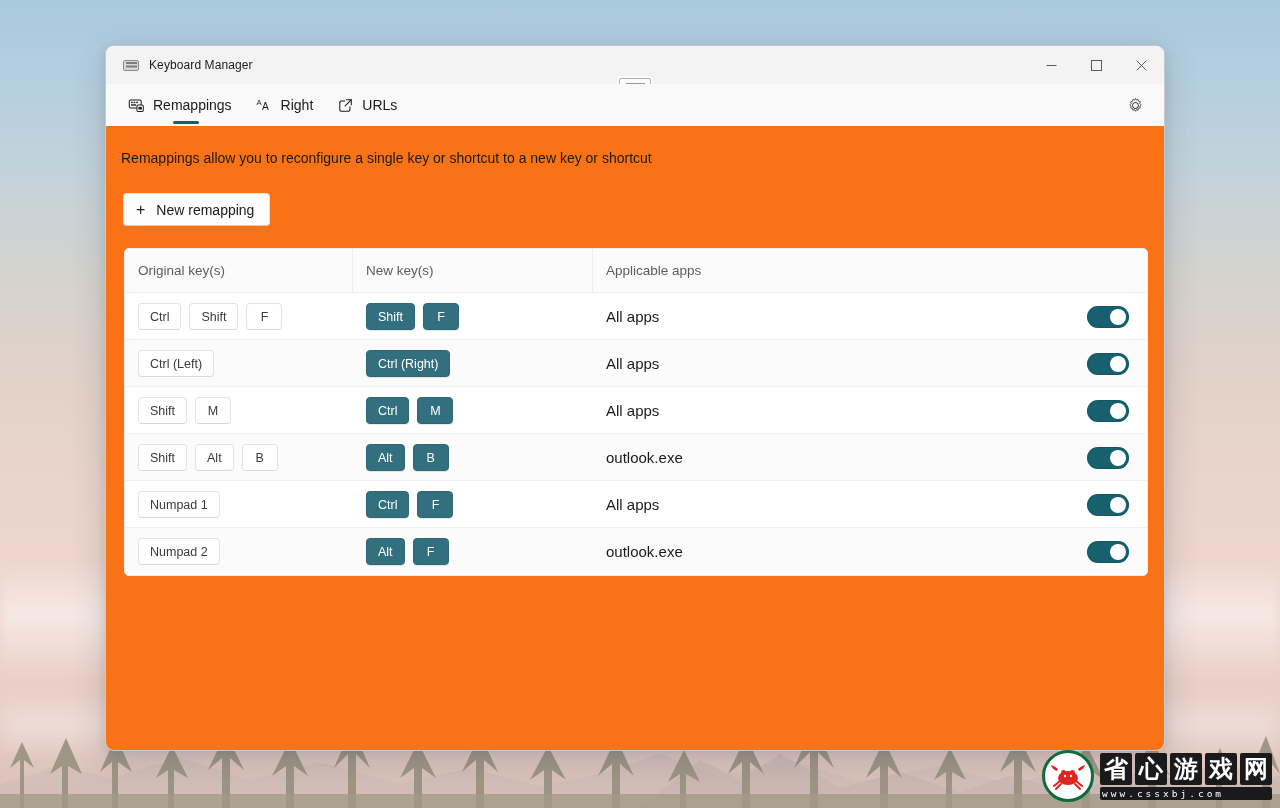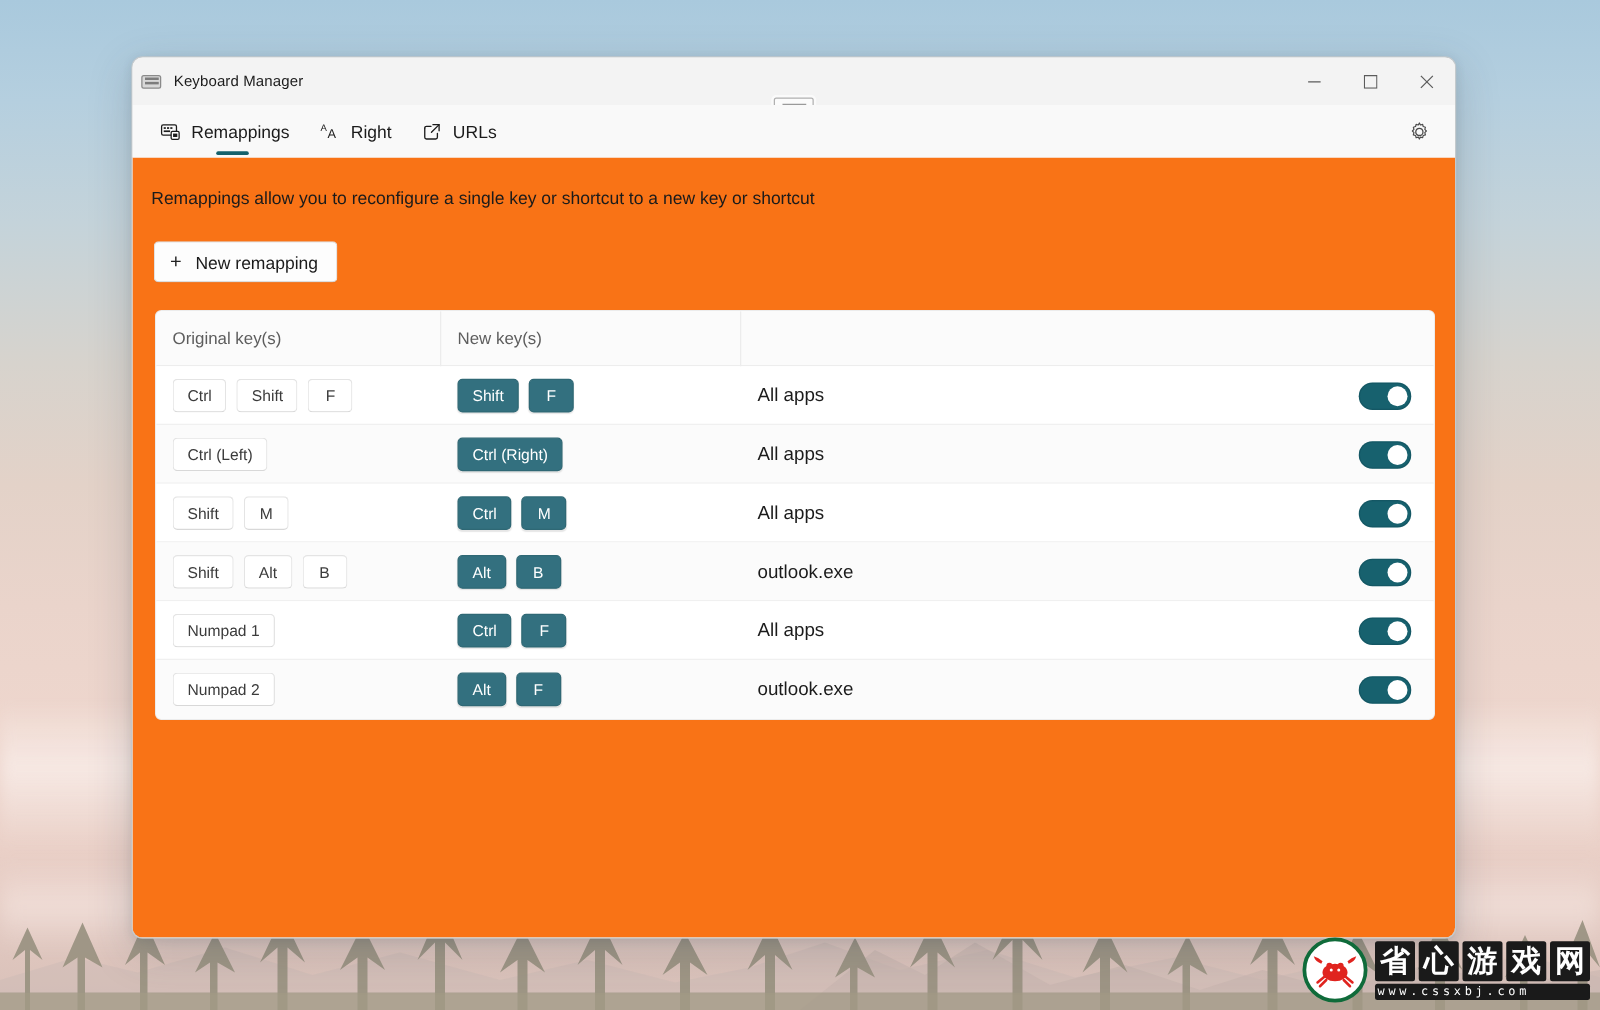--- a/index.html
+++ b/index.html
@@ -70,21 +70,21 @@
   #titlebar {
     height: 38px;
     flex: 0 0 38px;
     display: flex;
     align-items: center;
     background: #f3f3f3;
     position: relative;
   }
   #titlebar-left {
     display: flex; align-items: center; gap: 10px;
-    padding-left: 7px;
+    padding-left: 17px;
   }
   .app-icon-kbd {
     width: 16px; height: 11px;
     border: 1.4px solid #8a8a8a;
     border-radius: 2px;
     background: #d8d8d8;
     position: relative;
   }
   .app-icon-kbd::before {
     content: "";
@@ -448,20 +448,21 @@
       <div id="new-remapping-btn">
         <span class="plus-glyph">+</span>
         <span>New remapping</span>
       </div>
 
       <div id="table-card">
 
         <div id="table-header">
           <div class="th col-orig">Original key(s)</div>
           <div class="th col-new">New key(s)</div>
+          <div class="th col-apps">Applicable apps</div>
           <div class="th col-toggle"></div>
         </div>
 
         <div id="table-body">
             <div class="trow">
               <div class="cell col-orig">
                 <div class="keys">
                   <span class="key orig">Ctrl</span>
                   <span class="key orig">Shift</span>
                   <span class="key orig">F</span>

